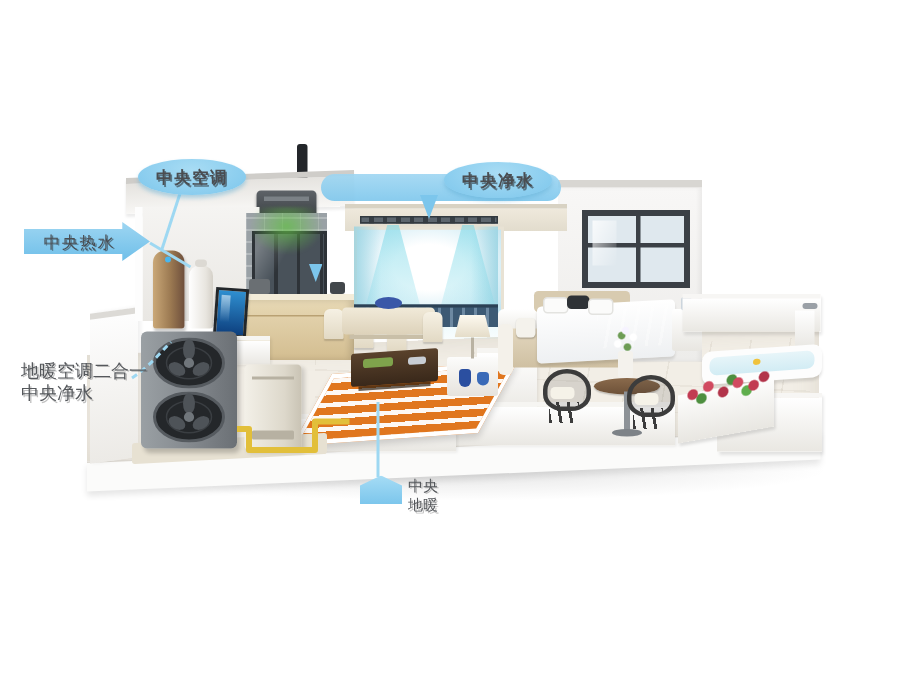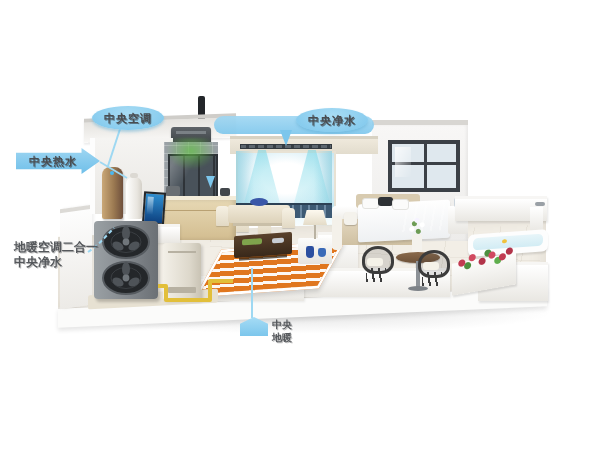--- a/index.html
+++ b/index.html
@@ -185,23 +185,23 @@
     text-shadow:1px 1px 0 rgba(40,42,45,.55);}
   .cloud-band{left:214px;top:116px;width:160px;height:18px;border-radius:10px;
     background:linear-gradient(#9ed6f2,#7cc6ec);opacity:.9;}
   .droplet{width:12px;height:16px;background:#7cc6ec;clip-path:polygon(0 0,100% 0,50% 100%);}
   .pointer-line{stroke:#9ed8f2;stroke-width:2;fill:none;}
   .pointer-line.dashed{stroke-dasharray:4 3;}
   .arrow-label{left:16px;top:148px;width:84px;height:26px;
     background:linear-gradient(#9ed6f2,#6fbfe9);
     clip-path:polygon(0 18%,78% 18%,78% 0,100% 50%,78% 100%,78% 82%,0 82%);
     display:flex;align-items:center;justify-content:center;}
-  .arrow-label span{font-size:11px;font-weight:bold;color:#4a4d51;letter-spacing:1px;margin-right:10px;
+  .arrow-label span{font-size:11px;font-weight:normal;color:#4a4d51;letter-spacing:1px;margin-right:10px;
     text-shadow:1px 1px 0 rgba(40,42,45,.5);}
-  .text-label{color:#55585c;font-weight:bold;line-height:1.25;text-shadow:1px 1px 0 rgba(0,0,0,.25);}
+  .text-label{color:#55585c;font-weight:normal;line-height:1.25;text-shadow:1px 1px 0 rgba(0,0,0,.25);}
   .hp-label{left:14px;top:240px;font-size:12px;}
   .floor-label{left:272px;top:319px;font-size:10px;}
   .flag{left:240px;top:317px;width:28px;height:19px;background:linear-gradient(#a6dcf5,#7cc6ec);
     clip-path:polygon(0 35%,50% 0,100% 35%,100% 100%,0 100%);}
 </style>
 </head>
 <body>
 
 <div class="canvas">
 

